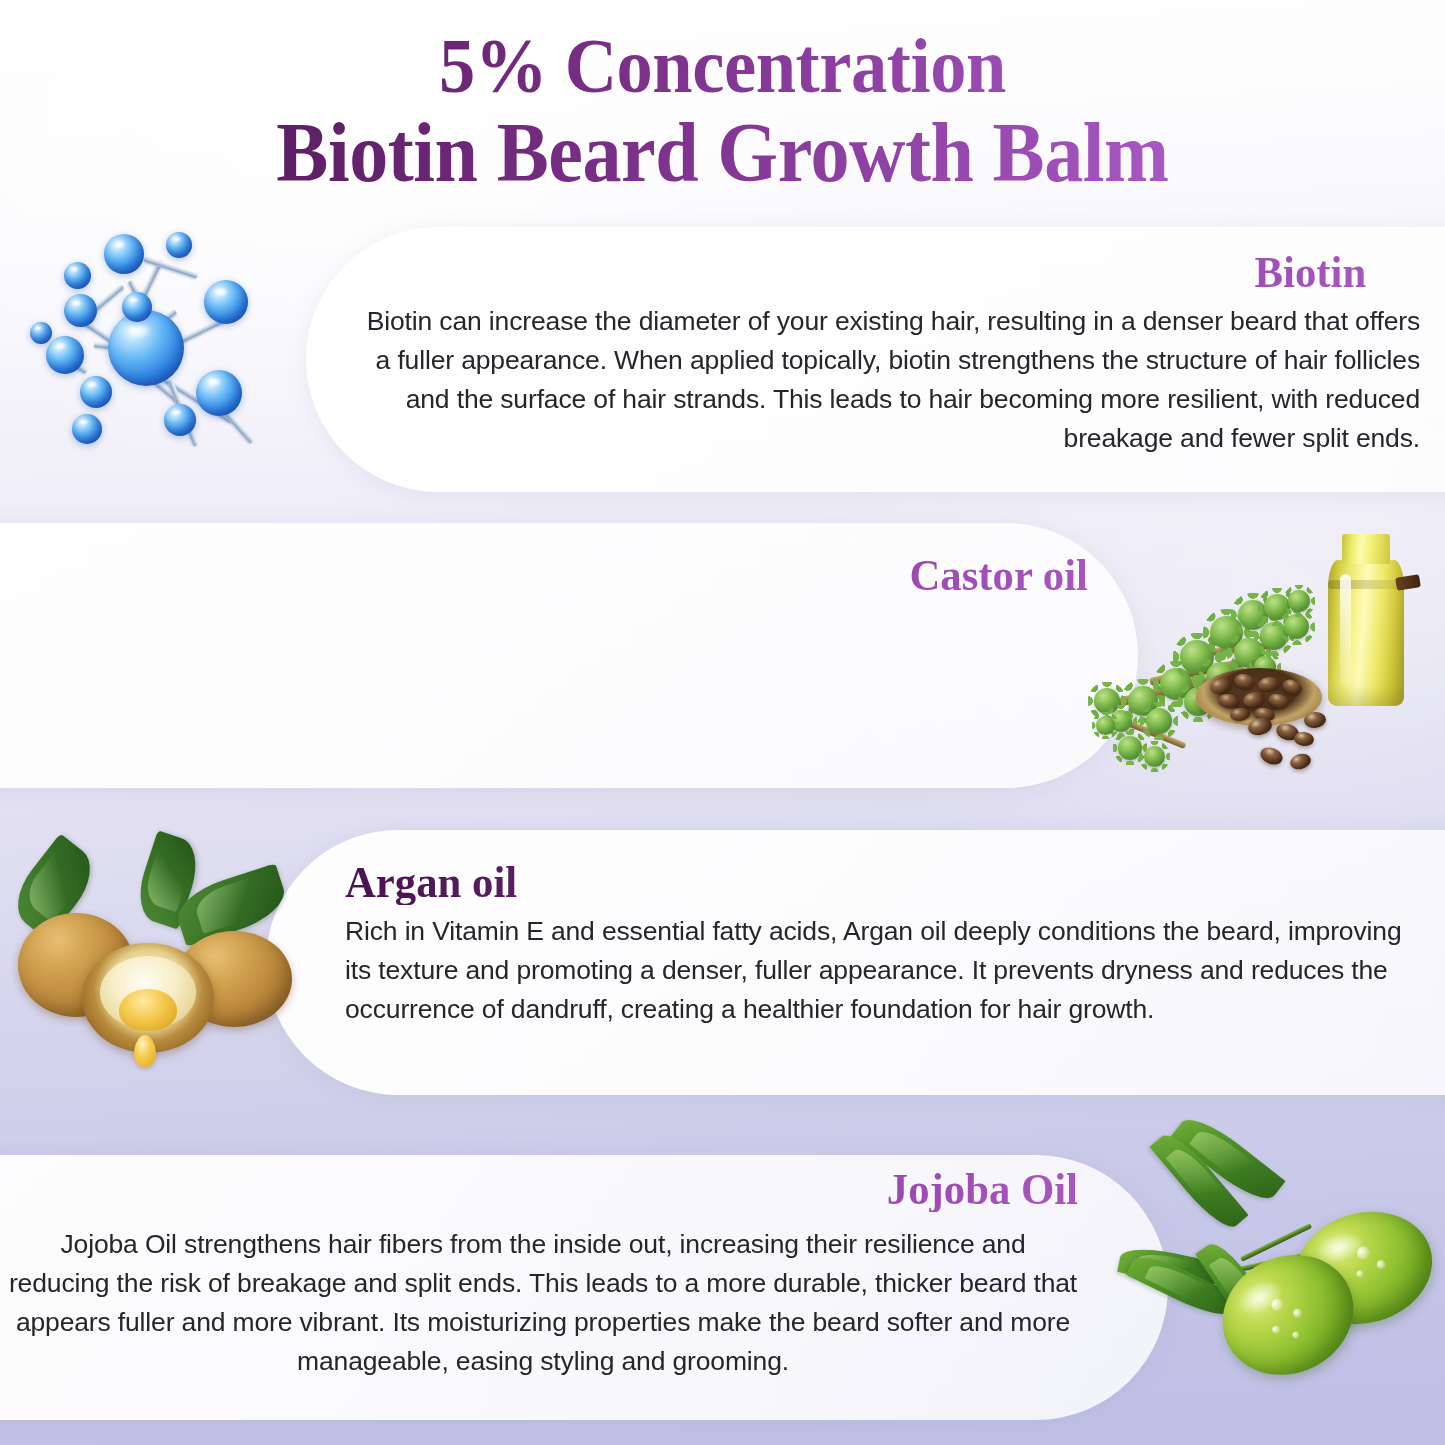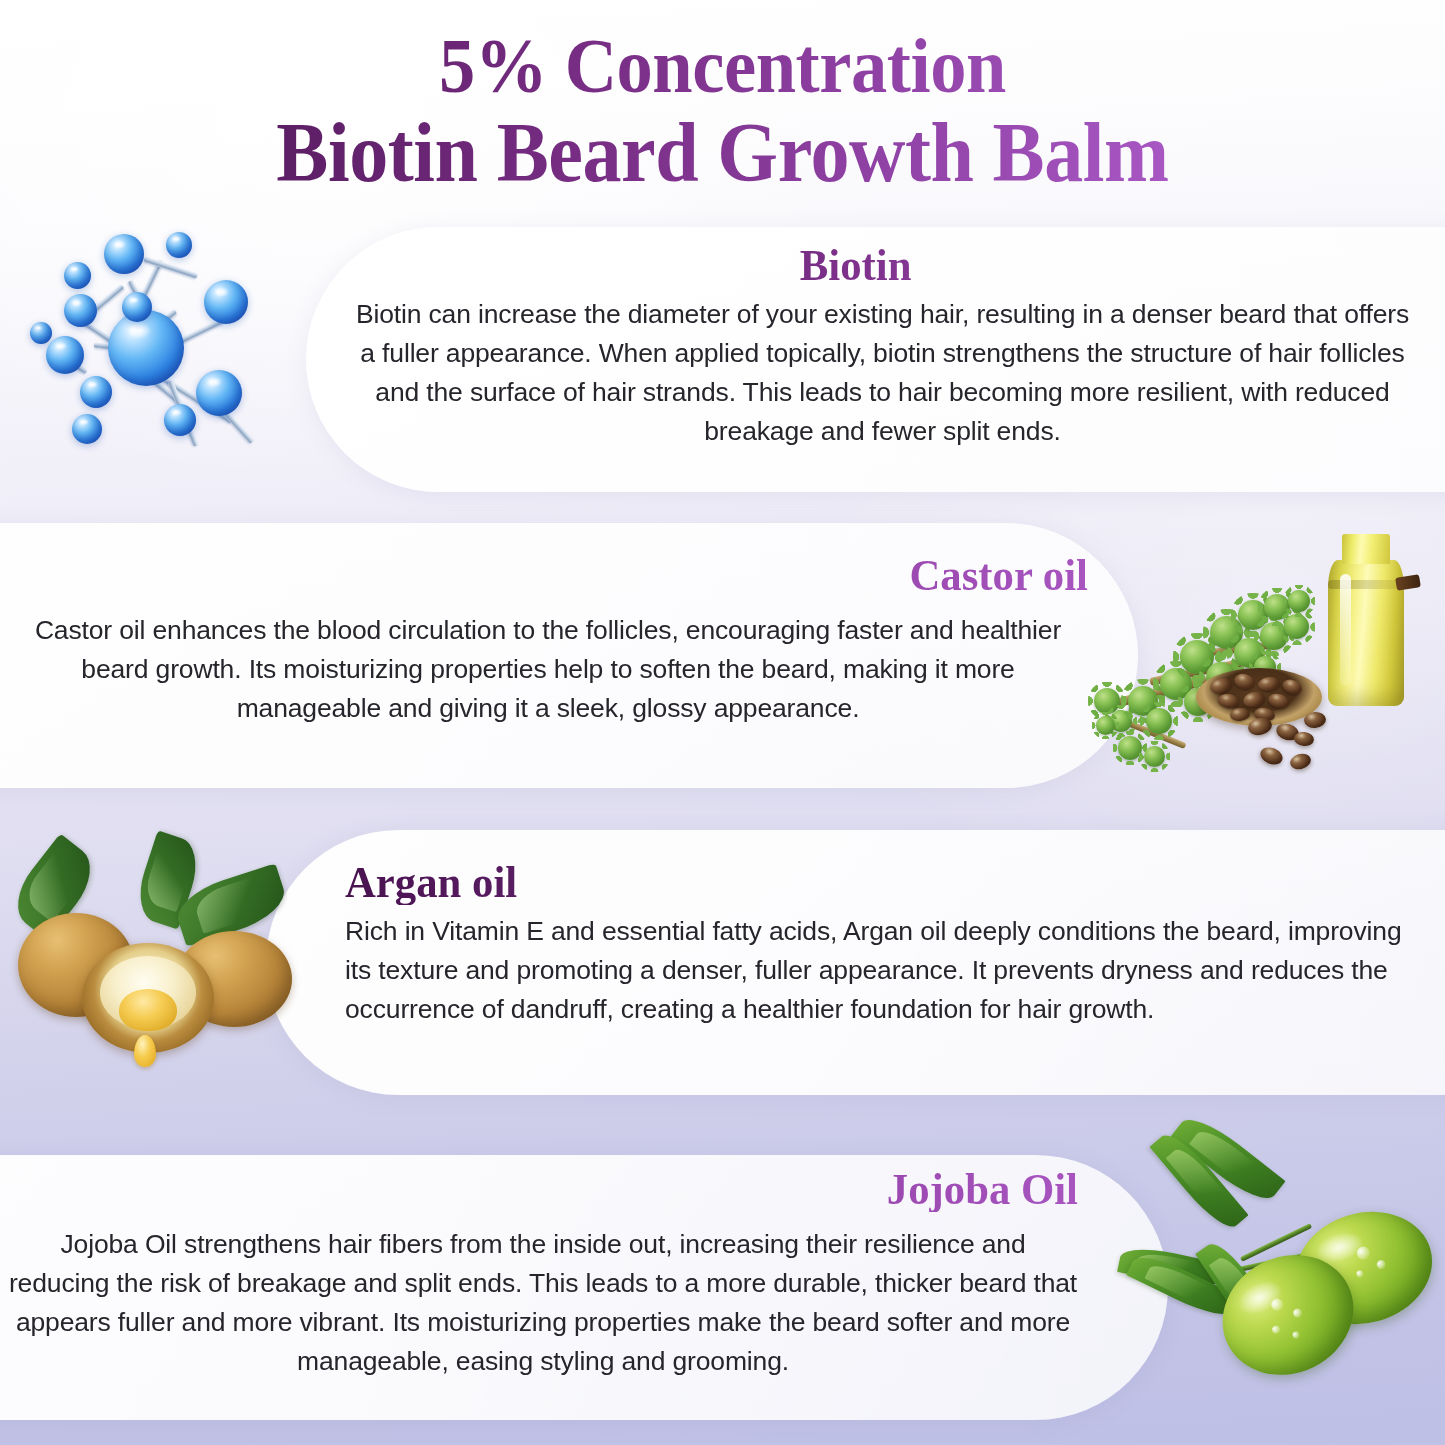--- a/index.html
+++ b/index.html
@@ -107,21 +107,21 @@
   .sec-body {
     font-family: "Liberation Sans", sans-serif;
     font-size: 26.5px;
     line-height: 1.47;
     color: #25252b;
     letter-spacing: -0.15px;
   }
 
   .txt { position: absolute; z-index: 5; }
 
-  #txt-biotin   { left: 345px;  top: 243px;  width: 1075px; text-align: center; }
+  #txt-biotin   { left: 345px;  top: 250px;  width: 1075px; text-align: right; }
   #txt-biotin .sec-heading { transform-origin: left center; margin-bottom: 7px; }
 
   #txt-castor   { left: 8px;    top: 553px;  width: 1080px; text-align: center; }
   #txt-castor .sec-heading { text-align: right; transform-origin: right center; margin-bottom: 13px; }
 
   #txt-argan    { left: 345px;  top: 860px;  width: 1070px; text-align: left; }
   #txt-argan .sec-heading { transform-origin: left center; margin-bottom: 7px; }
 
   #txt-jojoba   { left: 8px;    top: 1167px; width: 1070px; text-align: center; }
   #txt-jojoba .sec-heading { text-align: right; transform-origin: right center; margin-bottom: 13px; }
@@ -430,21 +430,20 @@
     <div class="bottle-body"></div>
     <div class="bottle-neck"></div>
     <div class="bottle-band"></div>
     <div class="bottle-gloss"></div>
     <div class="bottle-cork"></div>
   </div>
 </div>
 
 <div class="txt" id="txt-castor">
   <div class="sec-heading">Castor oil</div>
-  <div class="sec-body">Castor oil enhances the blood circulation to the follicles, encouraging faster and healthier beard growth. Its moisturizing properties help to soften the beard, making it more manageable and giving it a sleek, glossy appearance.</div>
 </div>
 
 <div class="card" id="card-argan">
   <div class="card-bg"></div>
 </div>
 
 <div class="art" id="art-argan">
   <div class="argan-leaf" style="left:8px;   top:14px;  width:92px;  height:56px; transform:rotate(-52deg);"></div>
   <div class="argan-leaf" style="left:124px; top:10px;  width:88px;  height:50px; transform:rotate(-72deg);"></div>
   <div class="argan-leaf" style="left:176px; top:34px;  width:110px; height:52px; transform:rotate(-18deg);"></div>

